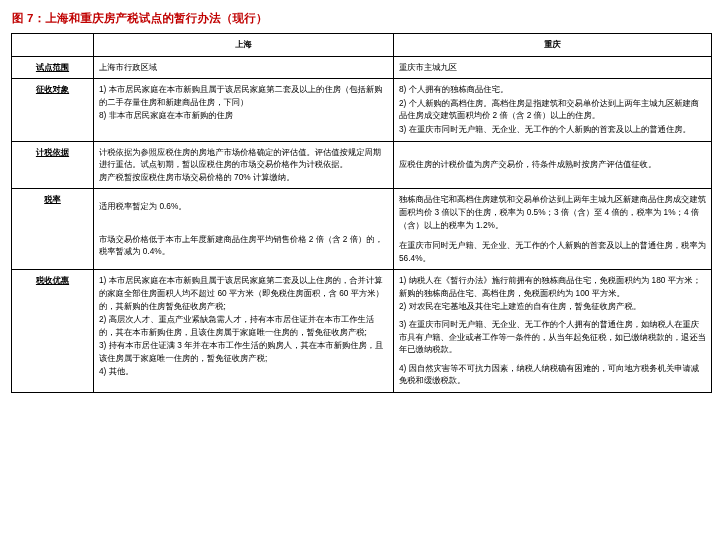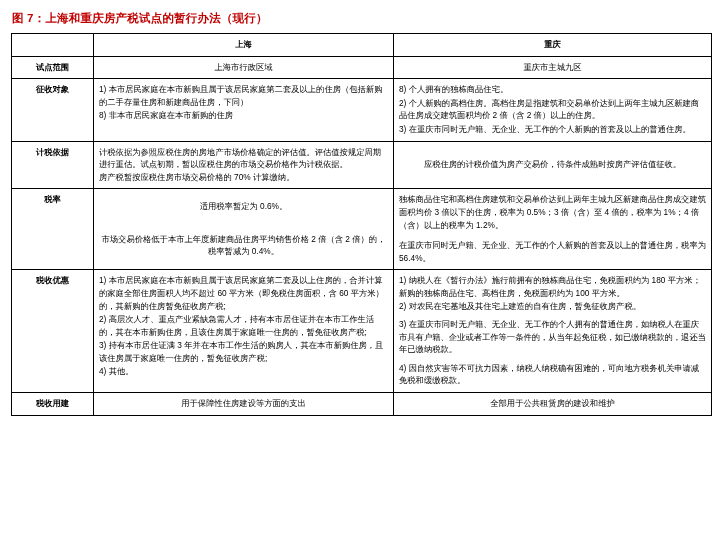--- a/index.html
+++ b/index.html
@@ -53,31 +53,31 @@
     font-size: 9px;
     padding-top: 4px;
     padding-bottom: 4px;
     vertical-align: middle;
   }
   .rowlabel {
     text-align: center;
     font-weight: bold;
     font-size: 9px;
     vertical-align: middle;
+    text-decoration: underline;
   }
   .cell p {
     margin: 0;
     padding: 0;
   }
   .cell p + p {
     margin-top: 1px;
   }
   .cell.mid {
     vertical-align: middle;
-    text-align: center;
   }
 </style>
 </head>
 <body>
 
 <div class="page">
 
   <div class="doc-title">图 7：上海和重庆房产税试点的暂行办法（现行）</div>
 
   <table class="main">
@@ -150,25 +150,16 @@
           <p>4) 其他。</p>
         </td>
         <td class="cell">
           <p>1) 纳税人在《暂行办法》施行前拥有的独栋商品住宅，免税面积约为 180 平方米；新购的独栋商品住宅、高档住房，免税面积约为 100 平方米。</p>
           <p style="margin-top:0">2) 对农民在宅基地及其住宅上建造的自有住房，暂免征收房产税。</p>
           <p style="margin-top:6px">3) 在重庆市同时无户籍、无企业、无工作的个人拥有的普通住房，如纳税人在重庆市具有户籍、企业或者工作等一条件的，从当年起免征税，如已缴纳税款的，退还当年已缴纳税款。</p>
           <p style="margin-top:6px">4) 因自然灾害等不可抗力因素，纳税人纳税确有困难的，可向地方税务机关申请减免税和缓缴税款。</p>
         </td>
       </tr>
 
-      <tr>
-        <td class="rowlabel">税收用建</td>
-        <td class="cell mid">
-          <p>用于保障性住房建设等方面的支出</p>
-        </td>
-        <td class="cell mid">
-          <p>全部用于公共租赁房的建设和维护</p>
-        </td>
-      </tr>
     </tbody>
   </table>
 
 </div>
 
 </body></html>

